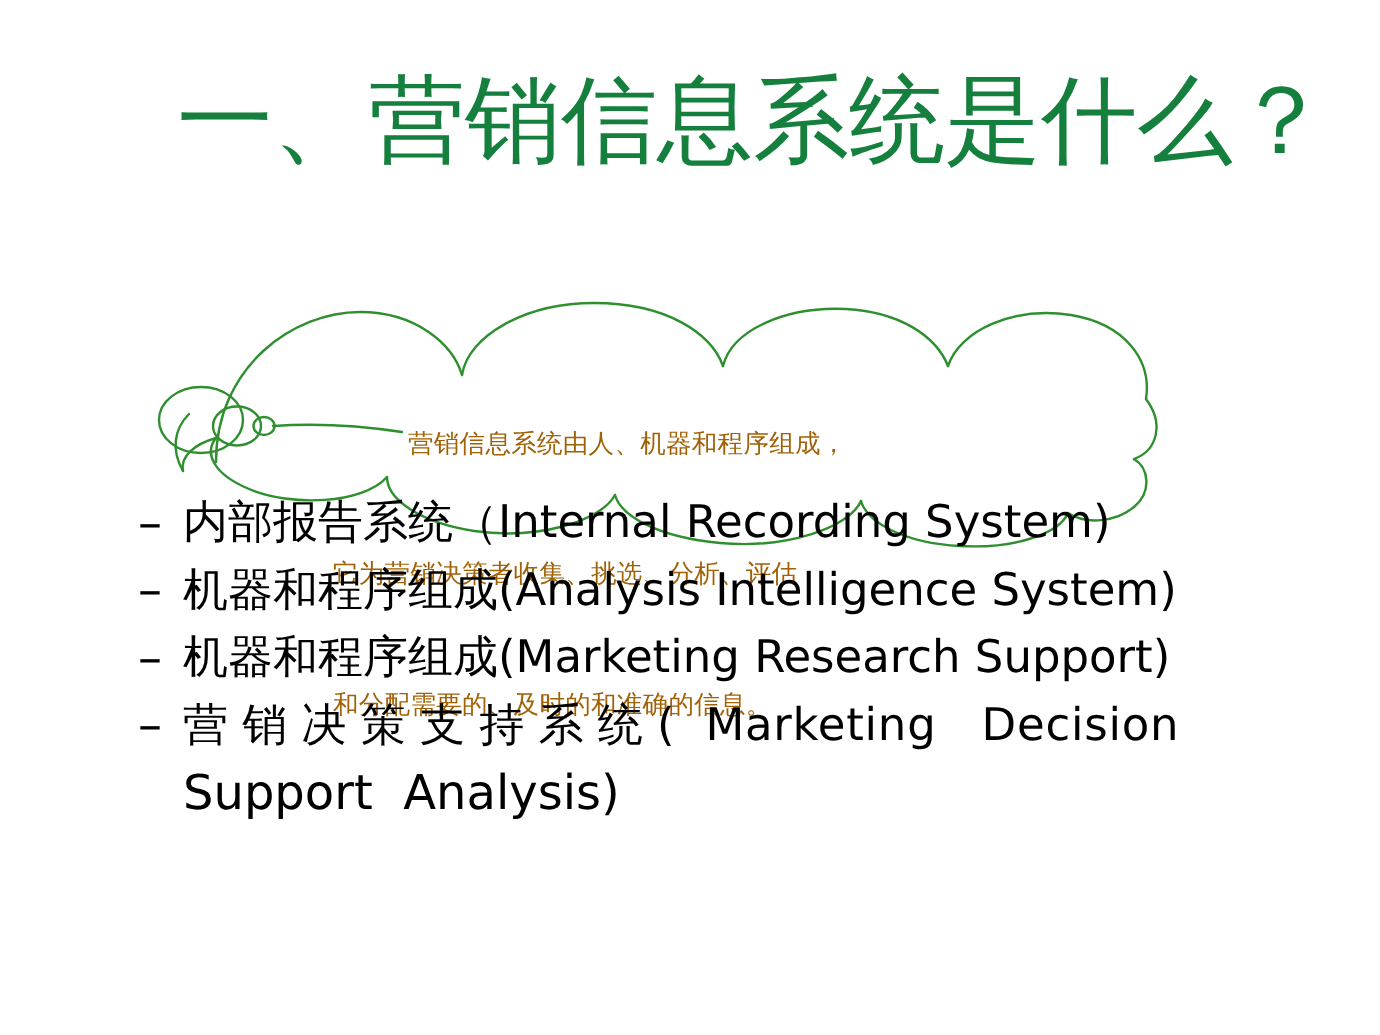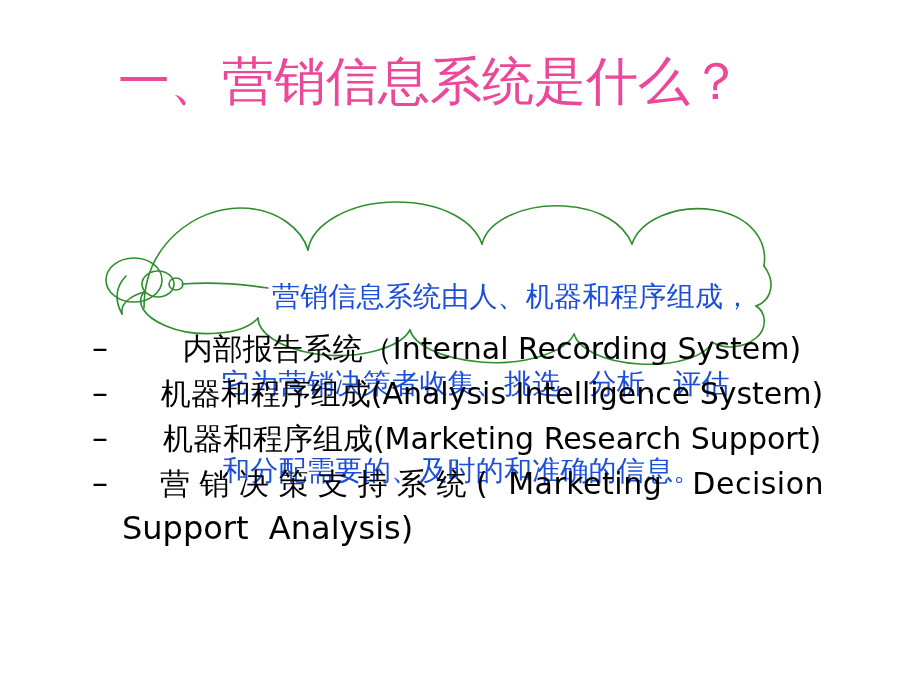--- a/index.html
+++ b/index.html
@@ -16,23 +16,23 @@
     font-family: "DejaVu Serif", serif;
   }
 
   
   #slide-title {
     position: absolute;
     left: 118px;
     top: 50px;
     width: 700px;
     font-family: "DejaVu Serif", "Liberation Serif", serif;
-    font-size: 52px;
+    font-size: 64px;
     line-height: 62px;
-    color: #ec4899;
+    color: #15803d;
     white-space: pre;
     letter-spacing: 0px;
   }
 
   
   #cloud-callout {
     position: absolute;
     left: 100px;
     top: 196px;
     width: 680px;
@@ -44,23 +44,23 @@
     width: 680px;
     height: 175px;
     overflow: visible;
   }
   #cloud-text {
     position: absolute;
     left: 222px;
     top: 224px;
     width: 500px;
     font-family: "DejaVu Serif", "Liberation Serif", serif;
-    font-size: 28px;
+    font-size: 17px;
     line-height: 29px;
-    color: #1d4ed8;
+    color: #a16207;
     white-space: pre;
     letter-spacing: 0.2px;
   }
   #cloud-text .cloud-line {
     display: block;
   }
   #cloud-text .cloud-line.first {
     text-indent: 50px;
   }
 
@@ -86,21 +86,20 @@
     font-size: 32px;
     line-height: 45px;
     color: #000000;
   }
   .bullet-body {
     display: block;
     margin-left: 30px;
     font-size: 30px;
     line-height: 45px;
     white-space: pre-wrap;
-    text-align: center;
   }
   .cn {
     font-family: "DejaVu Serif", "Liberation Serif", serif;
     font-size: 30px;
   }
   .en {
     font-family: "DejaVu Sans", "Liberation Sans", sans-serif;
     font-size: 30px;
   }
   

